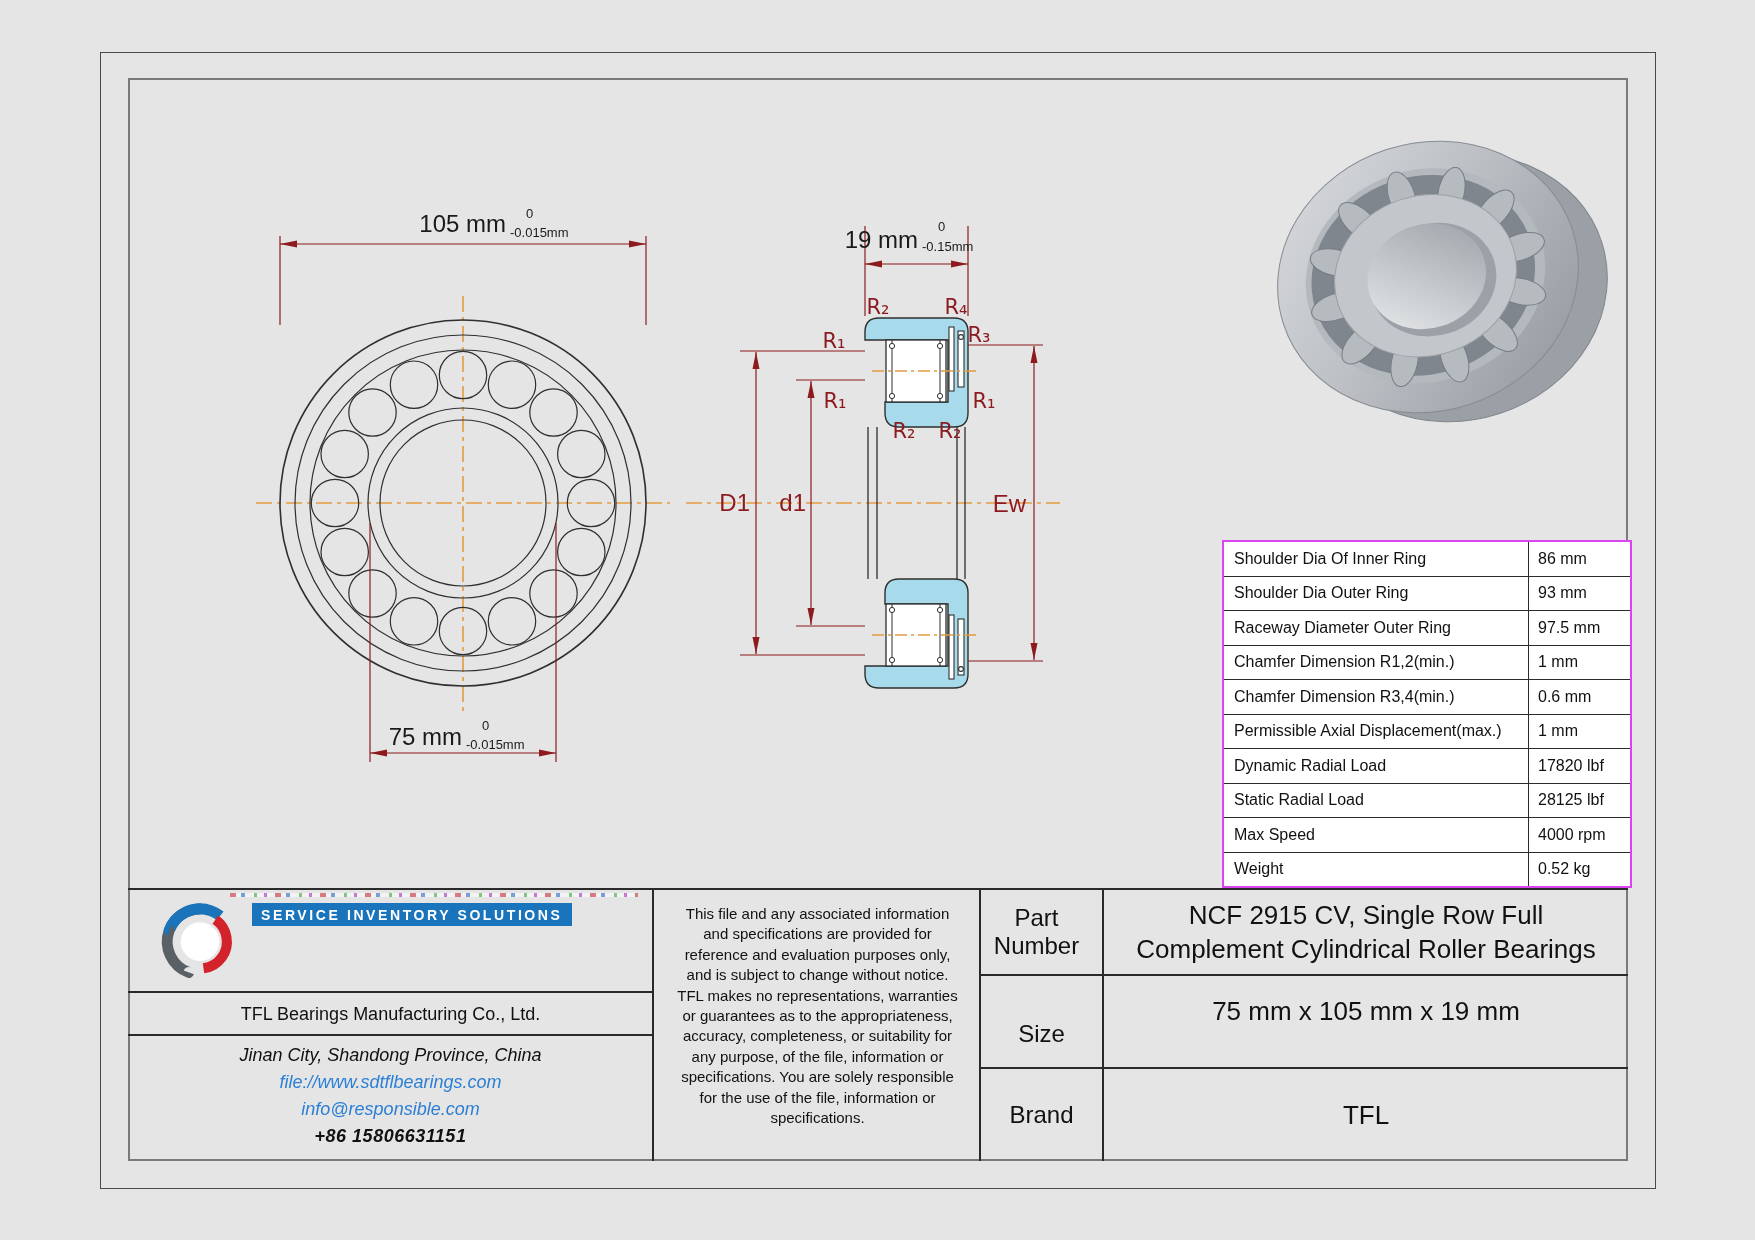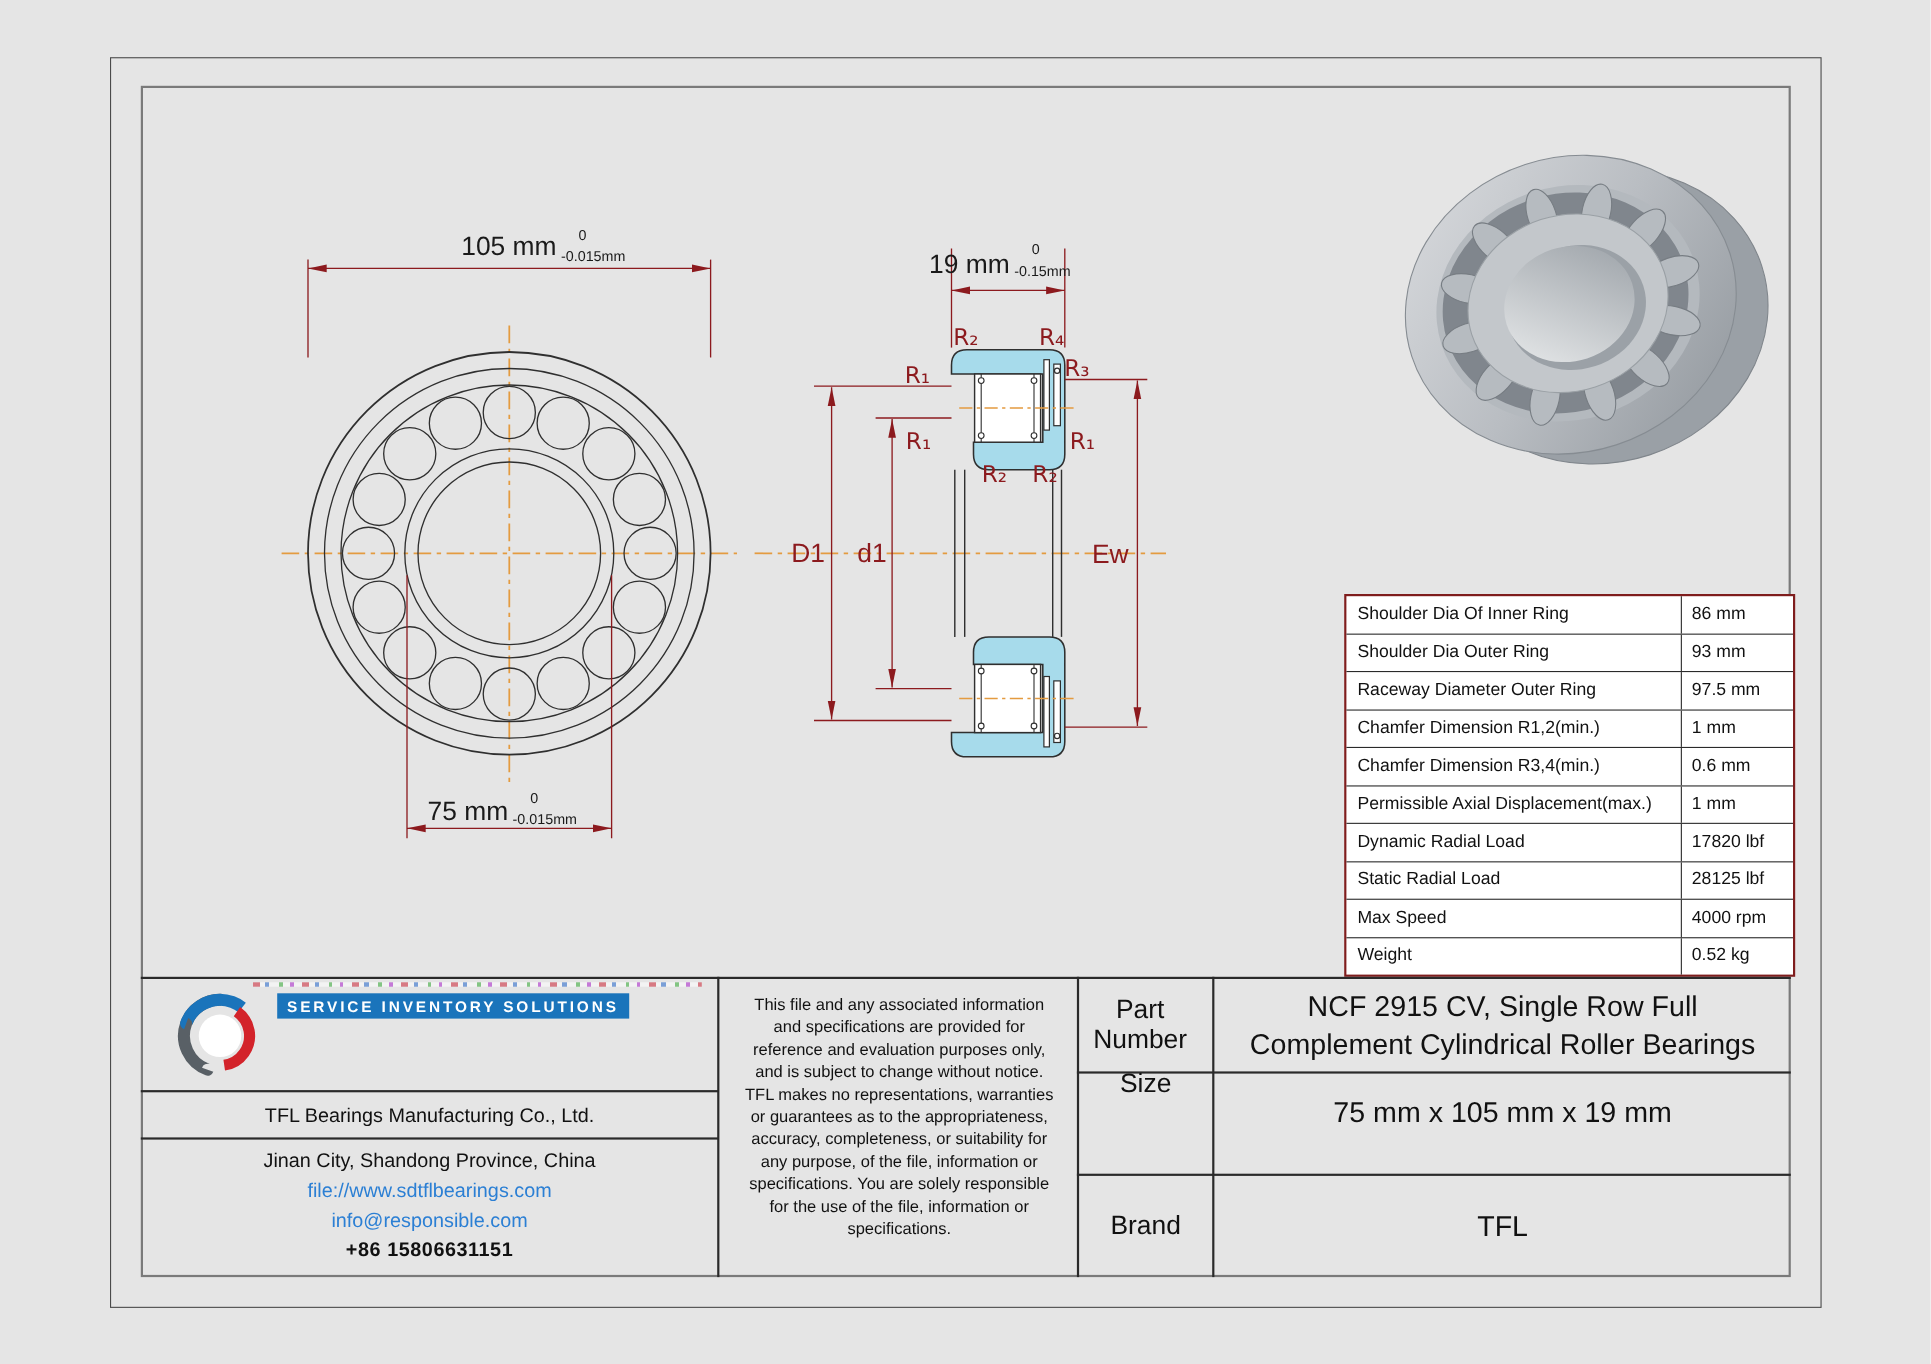--- a/index.html
+++ b/index.html
@@ -4,21 +4,21 @@
 <style>
   html,body{margin:0;padding:0;background:#fff;}
   .canvas{position:relative;width:1755px;height:1240px;background:#e5e5e5;overflow:hidden;
           font-family:"Liberation Sans",sans-serif;color:#111;padding-left:16px;}
   .abs{position:absolute;}
   .outer-frame{left:100px;top:52px;width:1554px;height:1135px;border:1px solid #4a4a4a;}
   .inner-frame{left:128px;top:78px;width:1500px;height:1083px;border:2px solid #7a7a7a;box-sizing:border-box;}
   
   .line{background:#2a2a2a;}
   
-  .spec-table{left:1222px;top:540px;width:410px;height:348px;border:2px solid #7f1d1d;
+  .spec-table{left:1222px;top:540px;width:410px;height:348px;border:2px solid #d946ef;
               box-sizing:border-box;display:flex;flex-direction:column;background:#fff;}
   .spec-row{flex:1;display:flex;border-top:1px solid #2a2a2a;align-items:center;}
   .spec-row:first-child{border-top:none;}
   .spec-label{flex:0 0 294px;border-right:1px solid #2a2a2a;align-self:stretch;display:flex;
               align-items:center;padding-left:10px;font-size:16px;}
   .spec-value{flex:1;padding-left:9px;font-size:16px;}
   
   .brand-word{font-size:43px;font-weight:bold;color:#d3232a;letter-spacing:2px;line-height:46px;white-space:nowrap;}
   .brand-banner{display:inline-block;background:#1a74bb;color:#fff;font-size:14px;font-weight:bold;
                 letter-spacing:2.6px;padding:4px 9px 3px 9px;margin-top:1px;white-space:nowrap;}
@@ -288,39 +288,39 @@
       <circle cx="50" cy="52" r="39" fill="none" stroke="#1a74bb" stroke-width="13" pathLength="100" stroke-dasharray="30 70" transform="rotate(200 50 52)"></circle>
       <circle cx="50" cy="52" r="32" fill="none" stroke="#d3232a" stroke-width="12" pathLength="100" stroke-dasharray="38 62" transform="rotate(-55 50 52)"></circle>
       <circle cx="50" cy="52" r="23" fill="#fff"></circle>
     </svg>
     <div class="abs" style="left:122px;top:10px;">
       <div class="brand-banner">SERVICE INVENTORY SOLUTIONS</div>
     </div>
   </div>
 
   <div class="abs company-name" style="left:128px;top:993px;width:525px;">TFL Bearings Manufacturing Co., Ltd.</div>
-  <div class="abs contact" style="left:128px;top:1042px;width:525px;">
+  <div class="abs contact" style="left:128px;top:1042px;width:525px;font-style:italic;">
     <div>Jinan City, Shandong Province, China</div>
     <div class="link">file://www.sdtflbearings.com</div>
     <div class="link">info@responsible.com</div>
     <div class="phone">+86 15806631151</div>
   </div>
 
   <div class="abs disclaimer" style="left:660px;top:904px;width:315px;">This file and any associated information
 and specifications are provided for
 reference and evaluation purposes only,
 and is subject to change without notice.
 TFL makes no representations, warranties
 or guarantees as to the appropriateness,
 accuracy, completeness, or suitability for
 any purpose, of the file, information or
 specifications.  You are solely responsible
 for the use of the file, information or
 specifications.</div>
 
   <div class="abs field-label" style="left:981px;top:890px;width:111px;height:84px;">Part Number</div>
   <div class="abs field-value" style="left:1104px;top:890px;width:524px;height:84px;padding:0 14px;box-sizing:border-box;">NCF 2915 CV, Single Row Full Complement Cylindrical Roller Bearings</div>
-  <div class="abs field-label" style="left:981px;top:940px;width:121px;height:91px;">Size</div>
+  <div class="abs field-label" style="left:981px;top:988px;width:121px;height:91px;">Size</div>
   <div class="abs field-value" style="left:1104px;top:976px;width:524px;height:70px;">75 mm x 105 mm x 19 mm</div>
   <div class="abs field-label" style="left:981px;top:1069px;width:121px;height:92px;">Brand</div>
   <div class="abs field-value" style="left:1104px;top:1069px;width:524px;height:92px;">TFL</div>
 
 </div>
 
 </body></html>

